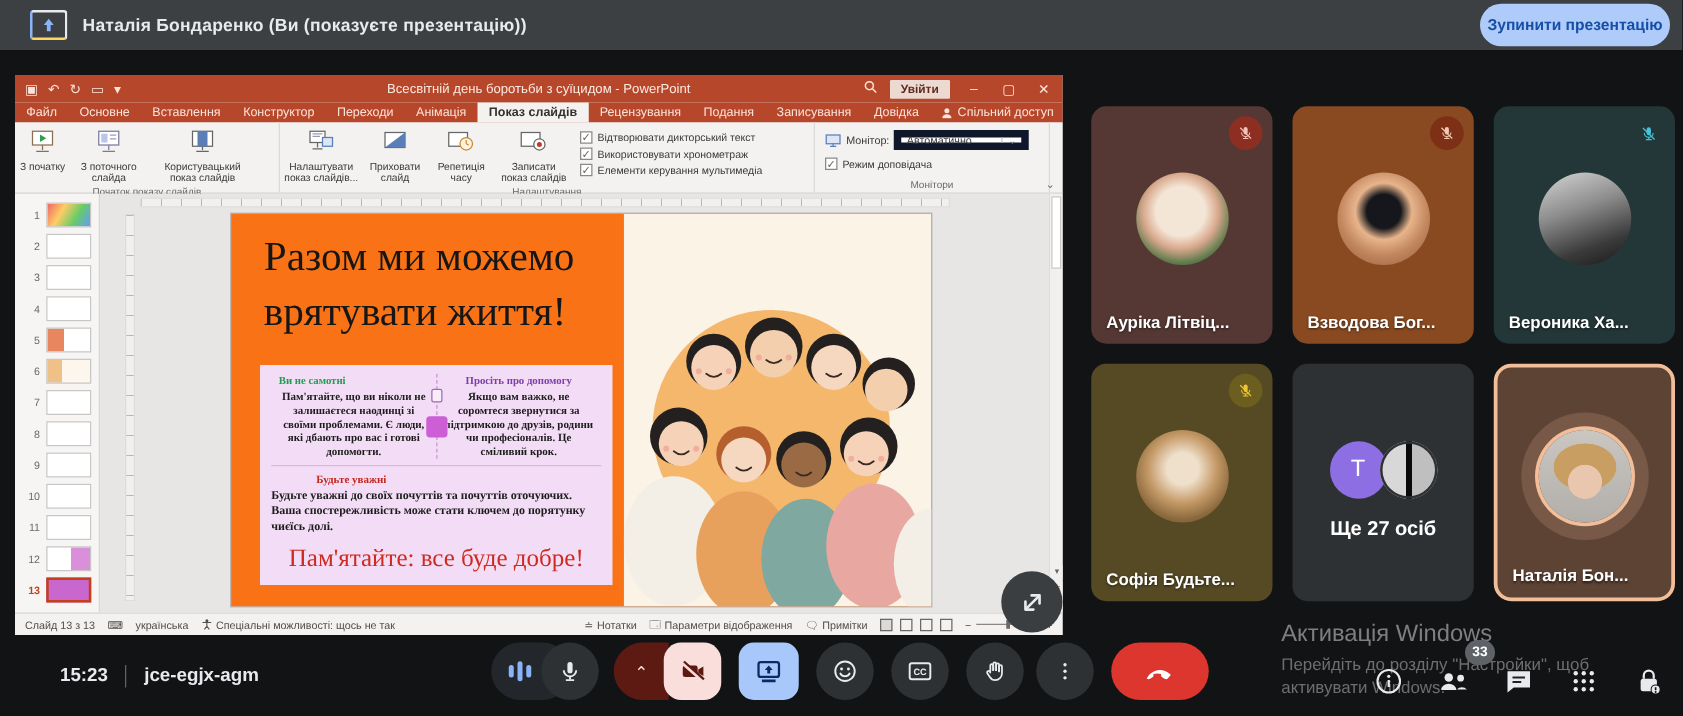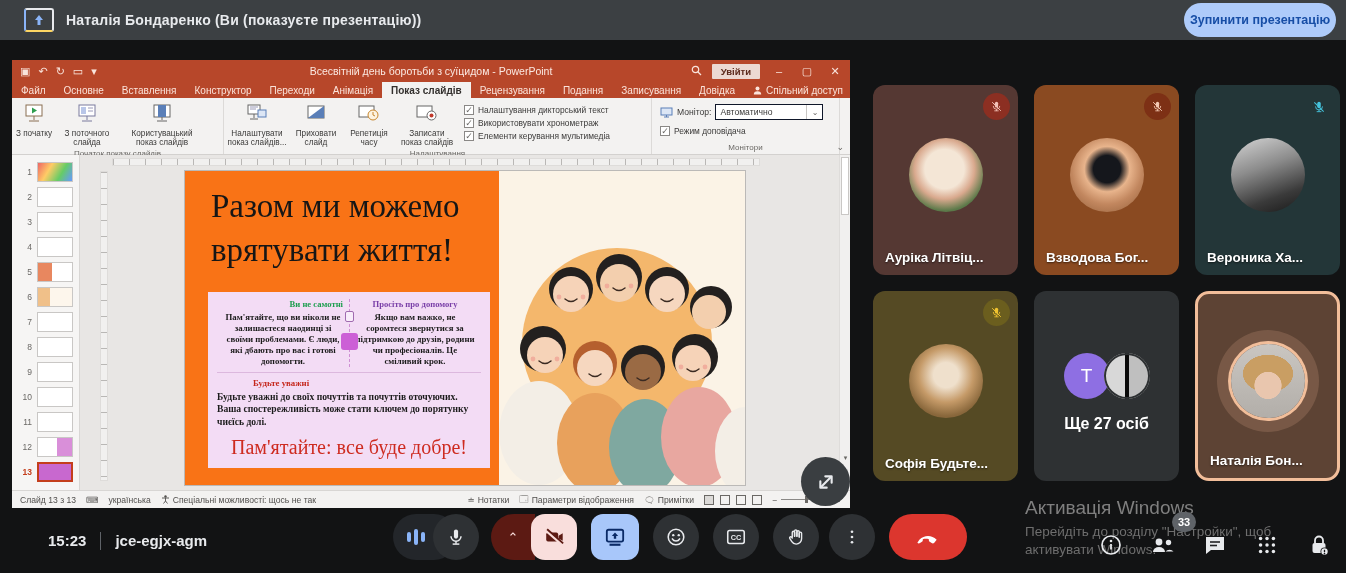--- a/index.html
+++ b/index.html
@@ -51,21 +51,21 @@
   .rbtn { display:flex; flex-direction:column; align-items:center; gap:5px;
      font-size:8.2px; color:#3b3a39; text-align:center; line-height:1.15;
      padding:1px 3px; cursor:pointer; }
   .rbtn .ric { width:24px; height:22px; display:flex; align-items:center; justify-content:center; }
   .cbcol { display:flex; flex-direction:column; gap:3px; padding:4px 6px 0 6px; }
   .cb { display:flex; align-items:center; gap:4px; font-size:8.4px; color:#3b3a39; cursor:pointer; }
   .cb .box { width:10px; height:10px; border:1px solid #8a8886; background:#fff;
      color:#6a6866; font-size:9px; line-height:8px; text-align:center; flex:none; }
   .monrow { display:flex; align-items:center; gap:4px; font-size:8.6px; color:#3b3a39;
      padding:6px 8px 0 8px; }
-  .monselect { width:108px; height:16px; border:1px solid #0f172a; background:#fff;
+  .monselect { width:108px; height:16px; border:6px solid #0f172a; background:#fff;
      font-size:8.6px; display:flex; align-items:center; justify-content:space-between;
      padding-left:4px; cursor:pointer; }
   .monselect .dd { width:16px; height:100%; border-left:1px solid #c8c6c4;
      display:flex; align-items:center; justify-content:center; color:#6a6866; font-size:8px; }
   .ribbon-collapse { position:absolute; right:6px; bottom:2px; font-size:9px; color:#6a6865; cursor:pointer; }
 
   .ppt-content { position:absolute; left:0; top:95px; width:100%; height:335px;
      background:#e8e6e4; overflow:hidden; }
   .thumbs { position:absolute; left:0; top:0; width:68px; height:100%;
      background:#f6f5f4; border-right:1px solid #d8d6d4; padding-top:4px; }
@@ -91,21 +91,21 @@
   .slide-title { position:absolute; left:26px; top:14px; width:310px;
      font-family:"Liberation Serif", serif; font-size:33px; line-height:1.32;
      color:#161616; }
   .illus { position:absolute; right:0; top:0; width:246px; height:314px; }
   .infobox { position:absolute; left:23px; top:121px; width:282px; height:176px;
      background:#f3dcf5; padding:7px 9px 0 9px; }
   .infocols { display:flex; position:relative; border-bottom:1px solid #dcb8de;
      padding-bottom:5px; }
   .infocol { width:50%; padding:0 6px; text-align:center; }
   .colhead { font-size:8.6px; font-weight:bold; margin-bottom:3px; font-family:"Liberation Serif", serif; }
-  .colhead.green { color:#1e9e50; text-align:right;margin-left:8px; }
+  .colhead.green { color:#1e9e50; text-align:left; }
   .colhead.purple { color:#7a3fa8; }
   .coltext { font-size:8.8px; font-weight:bold; line-height:1.25; color:#1c1c1c;
      font-family:"Liberation Serif", serif; text-align:center; }
   .coldivider { position:absolute; left:50%; top:0; bottom:5px; width:0;
      border-left:1px dashed #cf8fd4; }
   .divsquare { position:absolute; left:50%; top:34px; width:17px; height:17px; margin-left:-8px;
      background:#cc5fd6; border-radius:3px; }
   .divicon { position:absolute; left:50%; top:12px; width:9px; height:11px; margin-left:-4px;
      border:1px solid #a06bb0; border-radius:2px; background:#f8ecfa; }
   .row2head { font-size:8.8px; font-weight:bold; color:#c5271c; margin:5px 0 3px 36px;
@@ -352,21 +352,21 @@
                   <rect x="2" y="3" width="15" height="11" fill="#fff" stroke="#666"></rect>
                   <circle cx="16.5" cy="12.5" r="4.5" fill="#fff" stroke="#666"></circle>
                   <circle cx="16.5" cy="12.5" r="2" fill="#c0392b"></circle>
                 </svg>
             </span>
             <span>Записати показ слайдів</span>
           </div>
           <div class="cbcol">
             <label class="cb">
               <span class="box">✓</span>
-              <span>Налаштування дикторський текст</span>
+              <span>Відтворювати дикторський текст</span>
             </label>
             <label class="cb">
               <span class="box">✓</span>
               <span>Використовувати хронометраж</span>
             </label>
             <label class="cb">
               <span class="box">✓</span>
               <span>Елементи керування мультимедіа</span>
             </label>
           </div>

